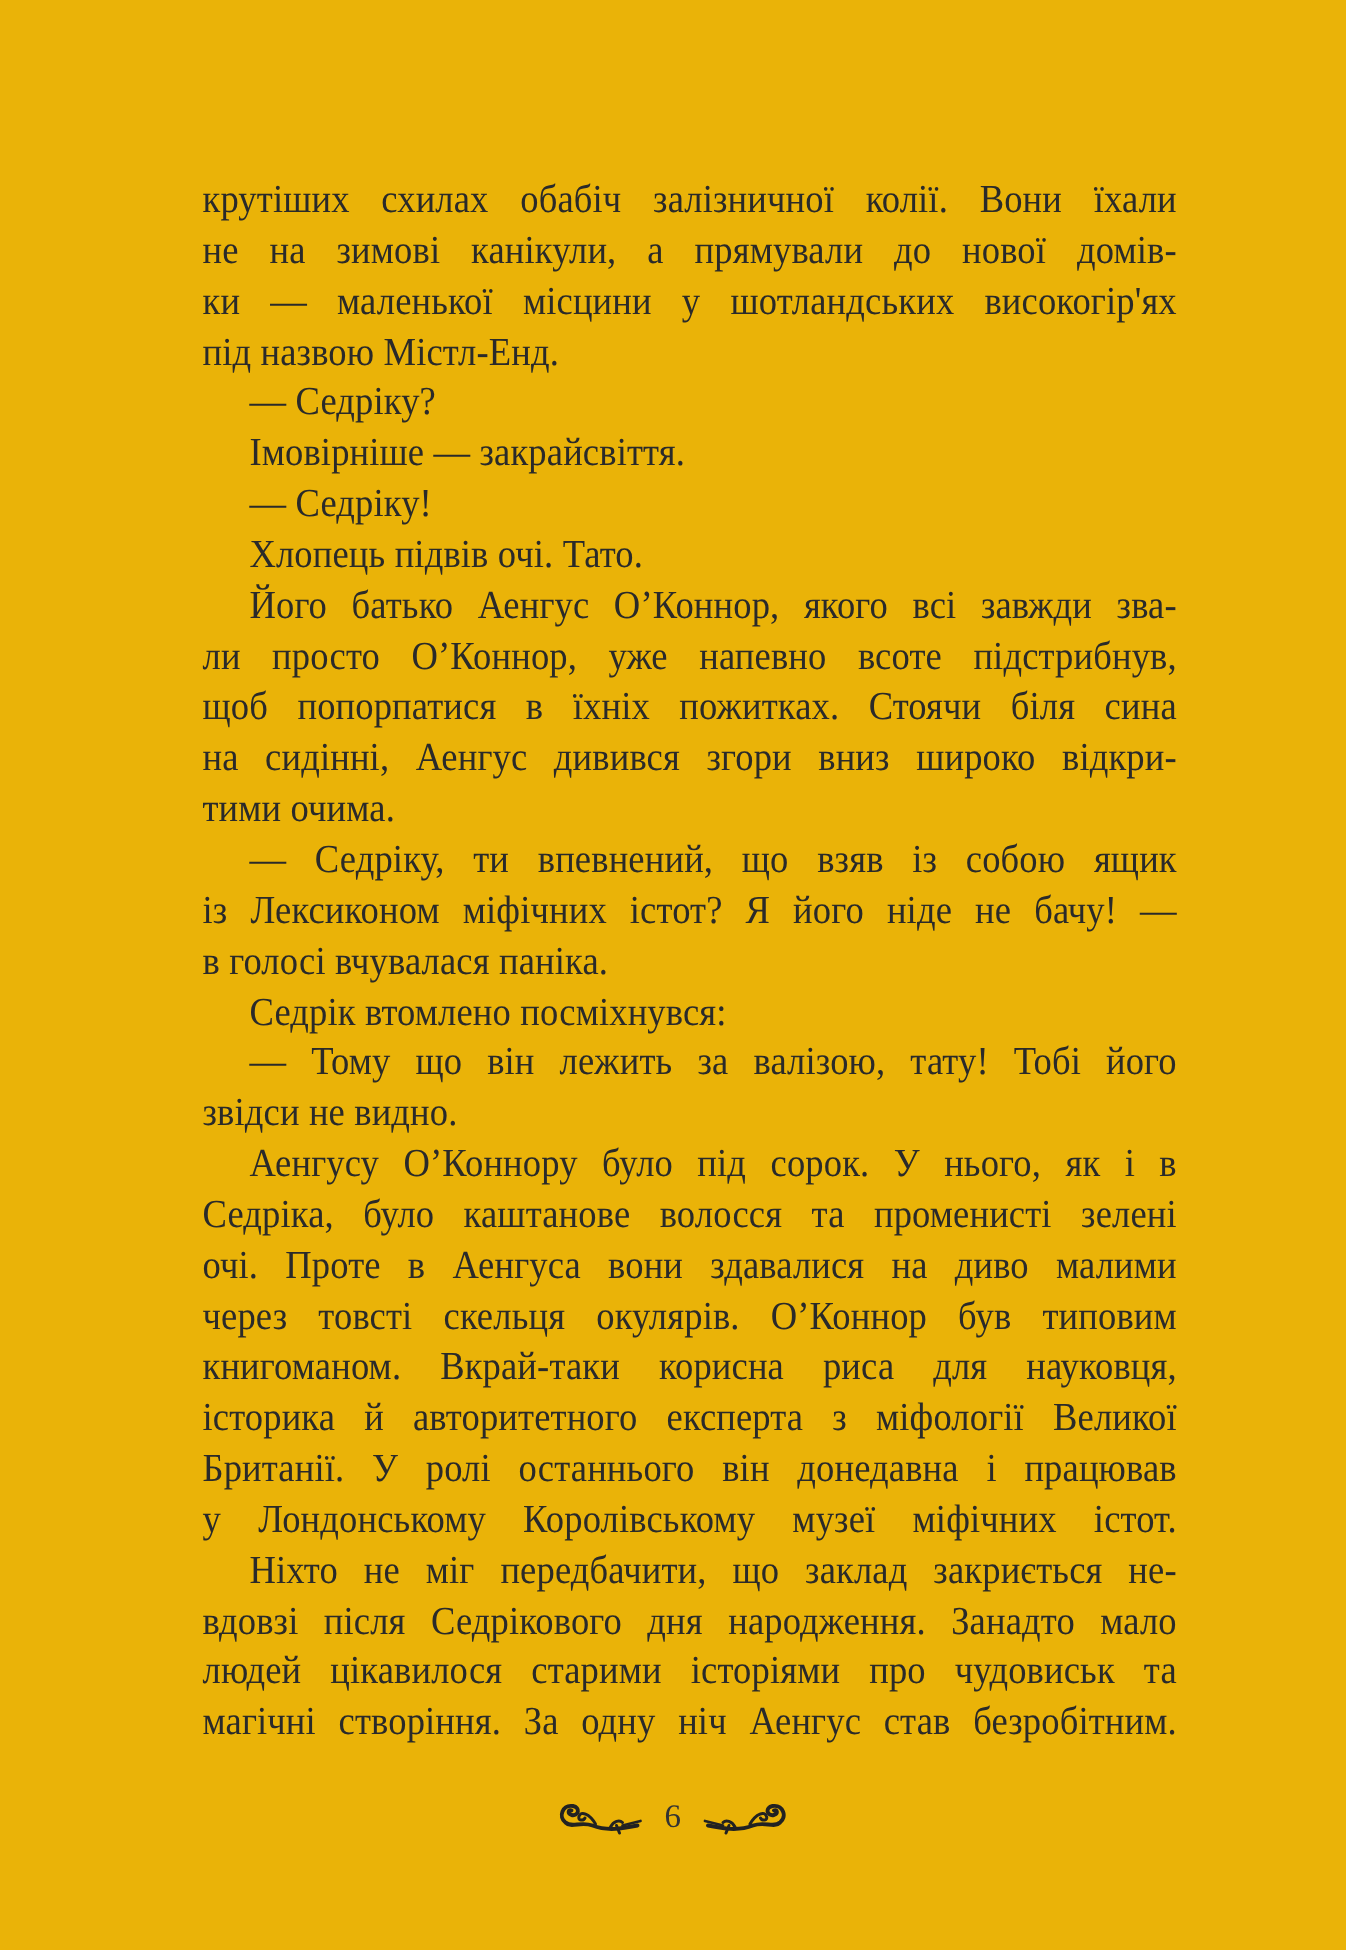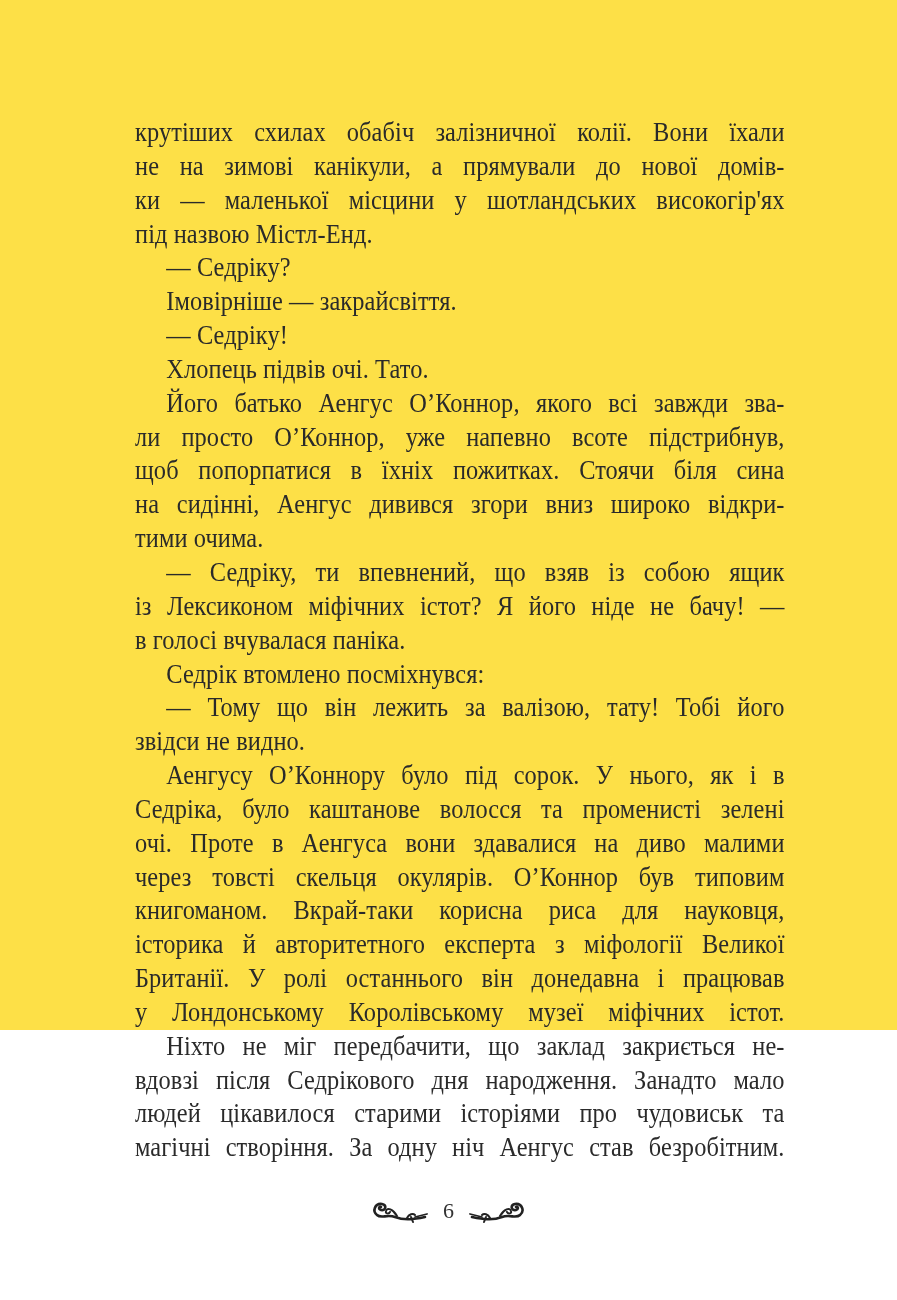--- a/index.html
+++ b/index.html
@@ -12,22 +12,22 @@
       height: 1300px;
       position: relative;
       overflow: hidden;
       font-family: "Liberation Serif", "DejaVu Serif", serif;
       color: #2a2a2a;
     }
     .page {
       position: absolute;
       left: 0; top: 0;
       width: 897px;
-      height: 1030px;
-      background: #fde047;
+      height: 1300px;
+      background: #eab308;
     }
     .text-block {
       position: absolute;
       left: 135px;
       top: 116px;
       width: 650px;
       font-size: 26.5px;
       line-height: 33.85px;
       letter-spacing: 0.1px;
     }

